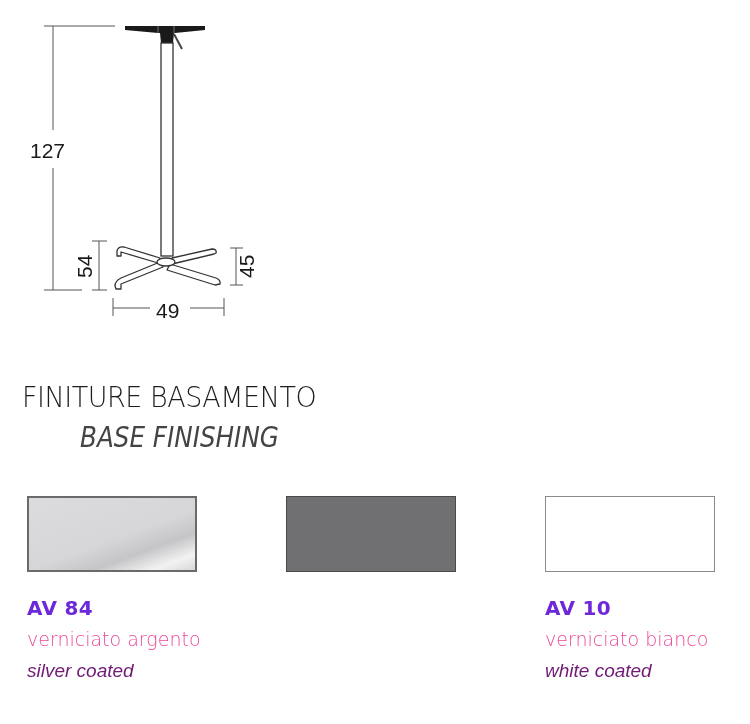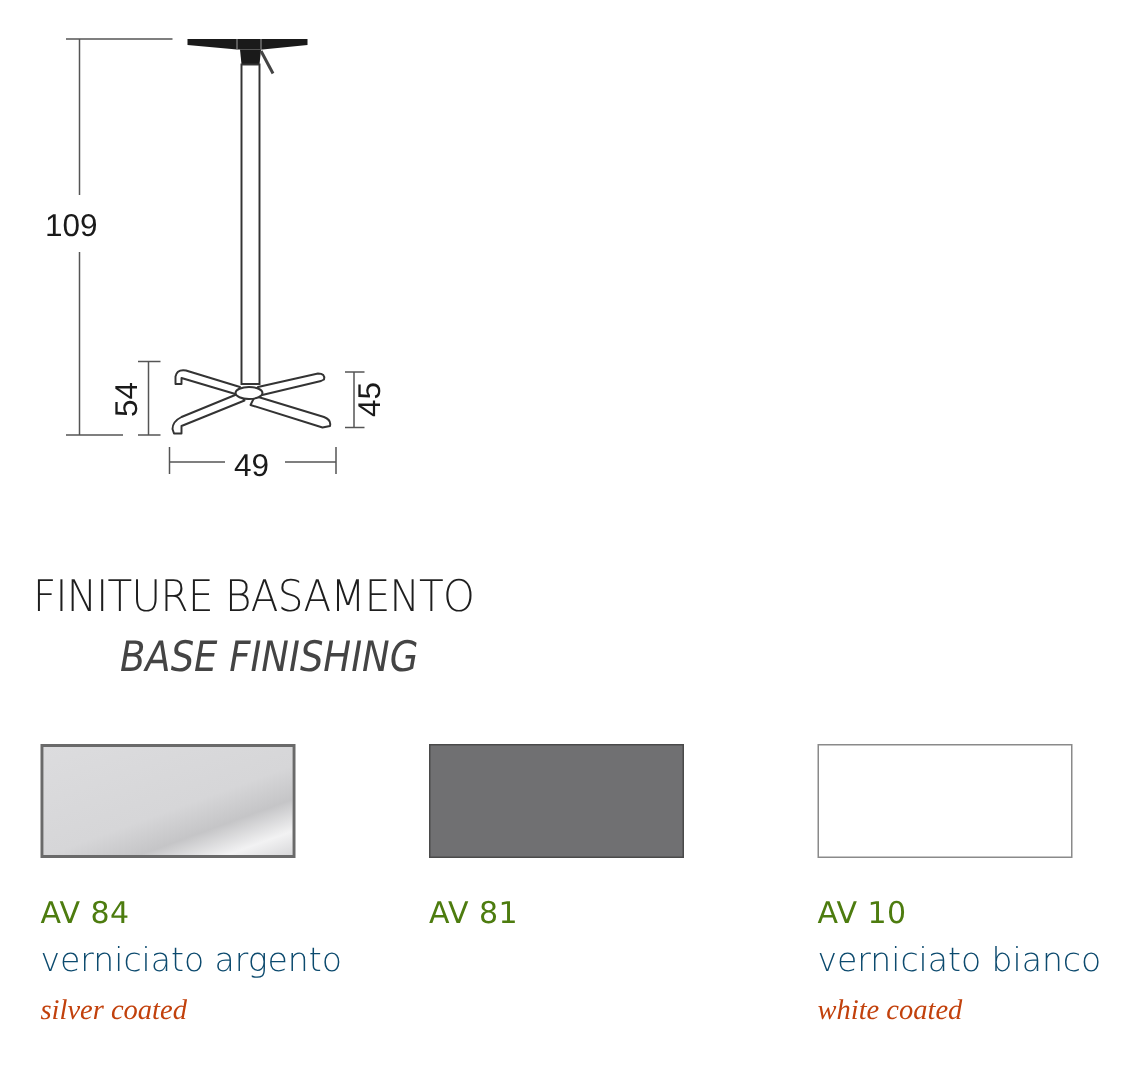--- a/index.html
+++ b/index.html
@@ -91,41 +91,41 @@
     .swatch-white {
       border: 1.5px solid #8a8a8a;
       background: #ffffff;
       width: 170px;
       height: 76px;
     }
     .code {
       margin-top: 26px;
       font-family: "DejaVu Sans", sans-serif;
       font-size: 20px;
-      font-weight: normal;
-      color: #4d7c0f;
+      font-weight: bold;
+      color: #6d28d9;
       line-height: 1;
       letter-spacing: 0.3px;
     }
     .name-it {
       margin-top: 12px;
       font-family: "DejaVu Sans", sans-serif;
-      font-size: 22px;
-      font-weight: 200;
-      color: #0c4a6e;
+      font-size: 19px;
+      font-weight: 200;
+      color: #ec4899;
       line-height: 1;
       white-space: nowrap;
     }
     .name-en {
       margin-top: 12px;
-      font-family: Liberation Serif, serif;
+      font-family: Liberation Sans, sans-serif;
       font-size: 19px;
       font-style: italic;
       font-weight: 200;
-      color: #c2410c;
+      color: #701a75;
       line-height: 1;
       white-space: nowrap;
     }
   </style>
 </head>
 <body>
 
 <svg class="drawing" viewBox="0 0 300 330" width="300" height="330">
 
   <g stroke="#555" stroke-width="1" fill="none">
@@ -173,38 +173,37 @@
     <path d="M172,258 L212,249 Q217,249 216,253 L214,254 L172,264 Z"></path>
 
     <path d="M160,262 L121,278 Q115,281 115,286 L116,289 L121,289 L121,284 L163,267 Z"></path>
 
     <path d="M170,264 L216,278 Q221,280 220,284 L215,285 L167,270 Z"></path>
 
     <ellipse cx="166" cy="262" rx="9" ry="4"></ellipse>
   </g>
 </svg>
 
-<div class="dim-label dim-109">109</div>
+<div class="dim-label dim-109">127</div>
 <div class="dim-label dim-54">54</div>
 <div class="dim-label dim-45">45</div>
 <div class="dim-label dim-49">49</div>
 
 <div class="title">FINITURE BASAMENTO</div>
 <div class="subtitle">BASE FINISHING</div>
 
 <div class="swatch-block" style="left:27px;">
   <div class="swatch swatch-silver" style="width:170px;height:76px;"></div>
   <div class="code">AV 84</div>
   <div class="name-it">verniciato argento</div>
   <div class="name-en">silver coated</div>
 </div>
 
 <div class="swatch-block" style="left:286px;">
   <div class="swatch swatch-anthracite"></div>
-  <div class="code">AV 81</div>
 </div>
 
 <div class="swatch-block" style="left:545px;">
   <div class="swatch swatch-white"></div>
   <div class="code">AV 10</div>
   <div class="name-it">verniciato bianco</div>
   <div class="name-en">white coated</div>
 </div>
 
 </body></html>

